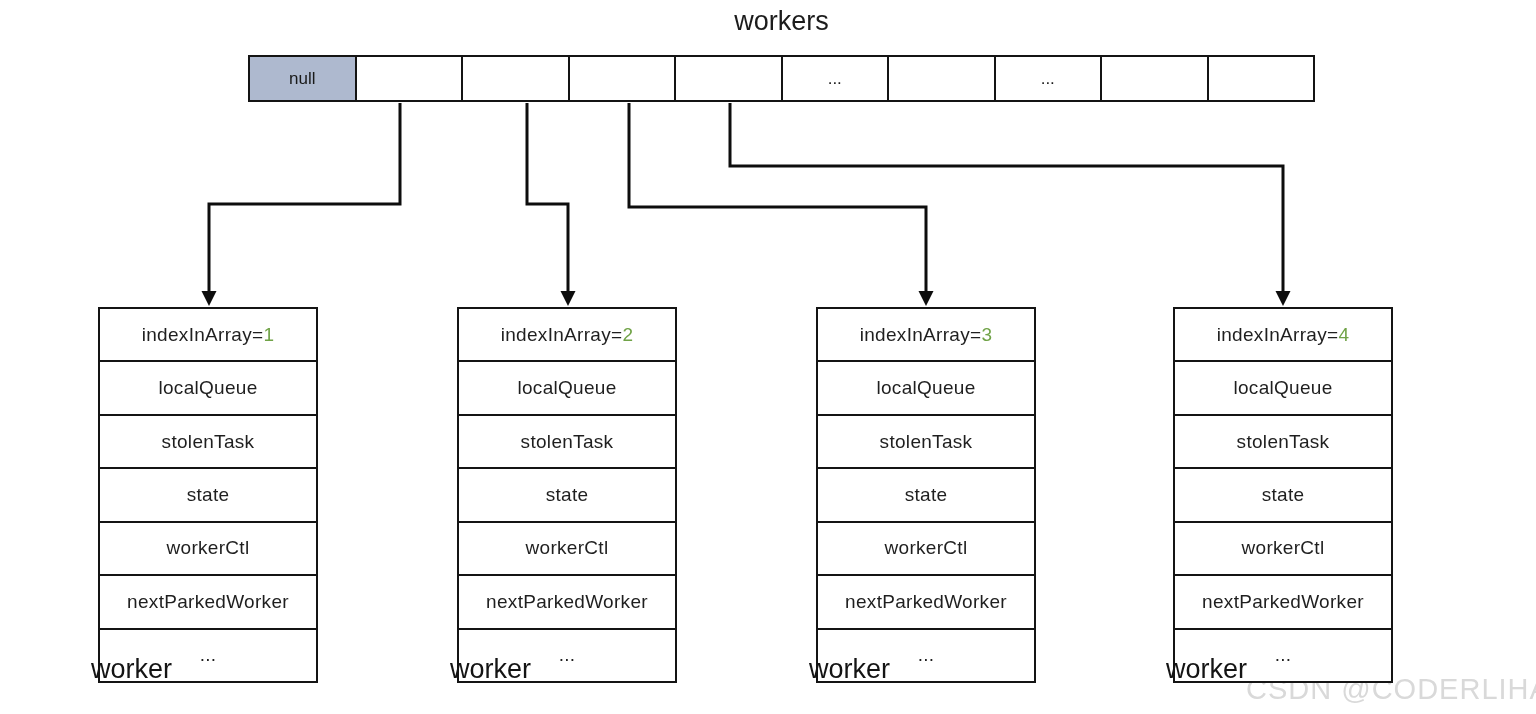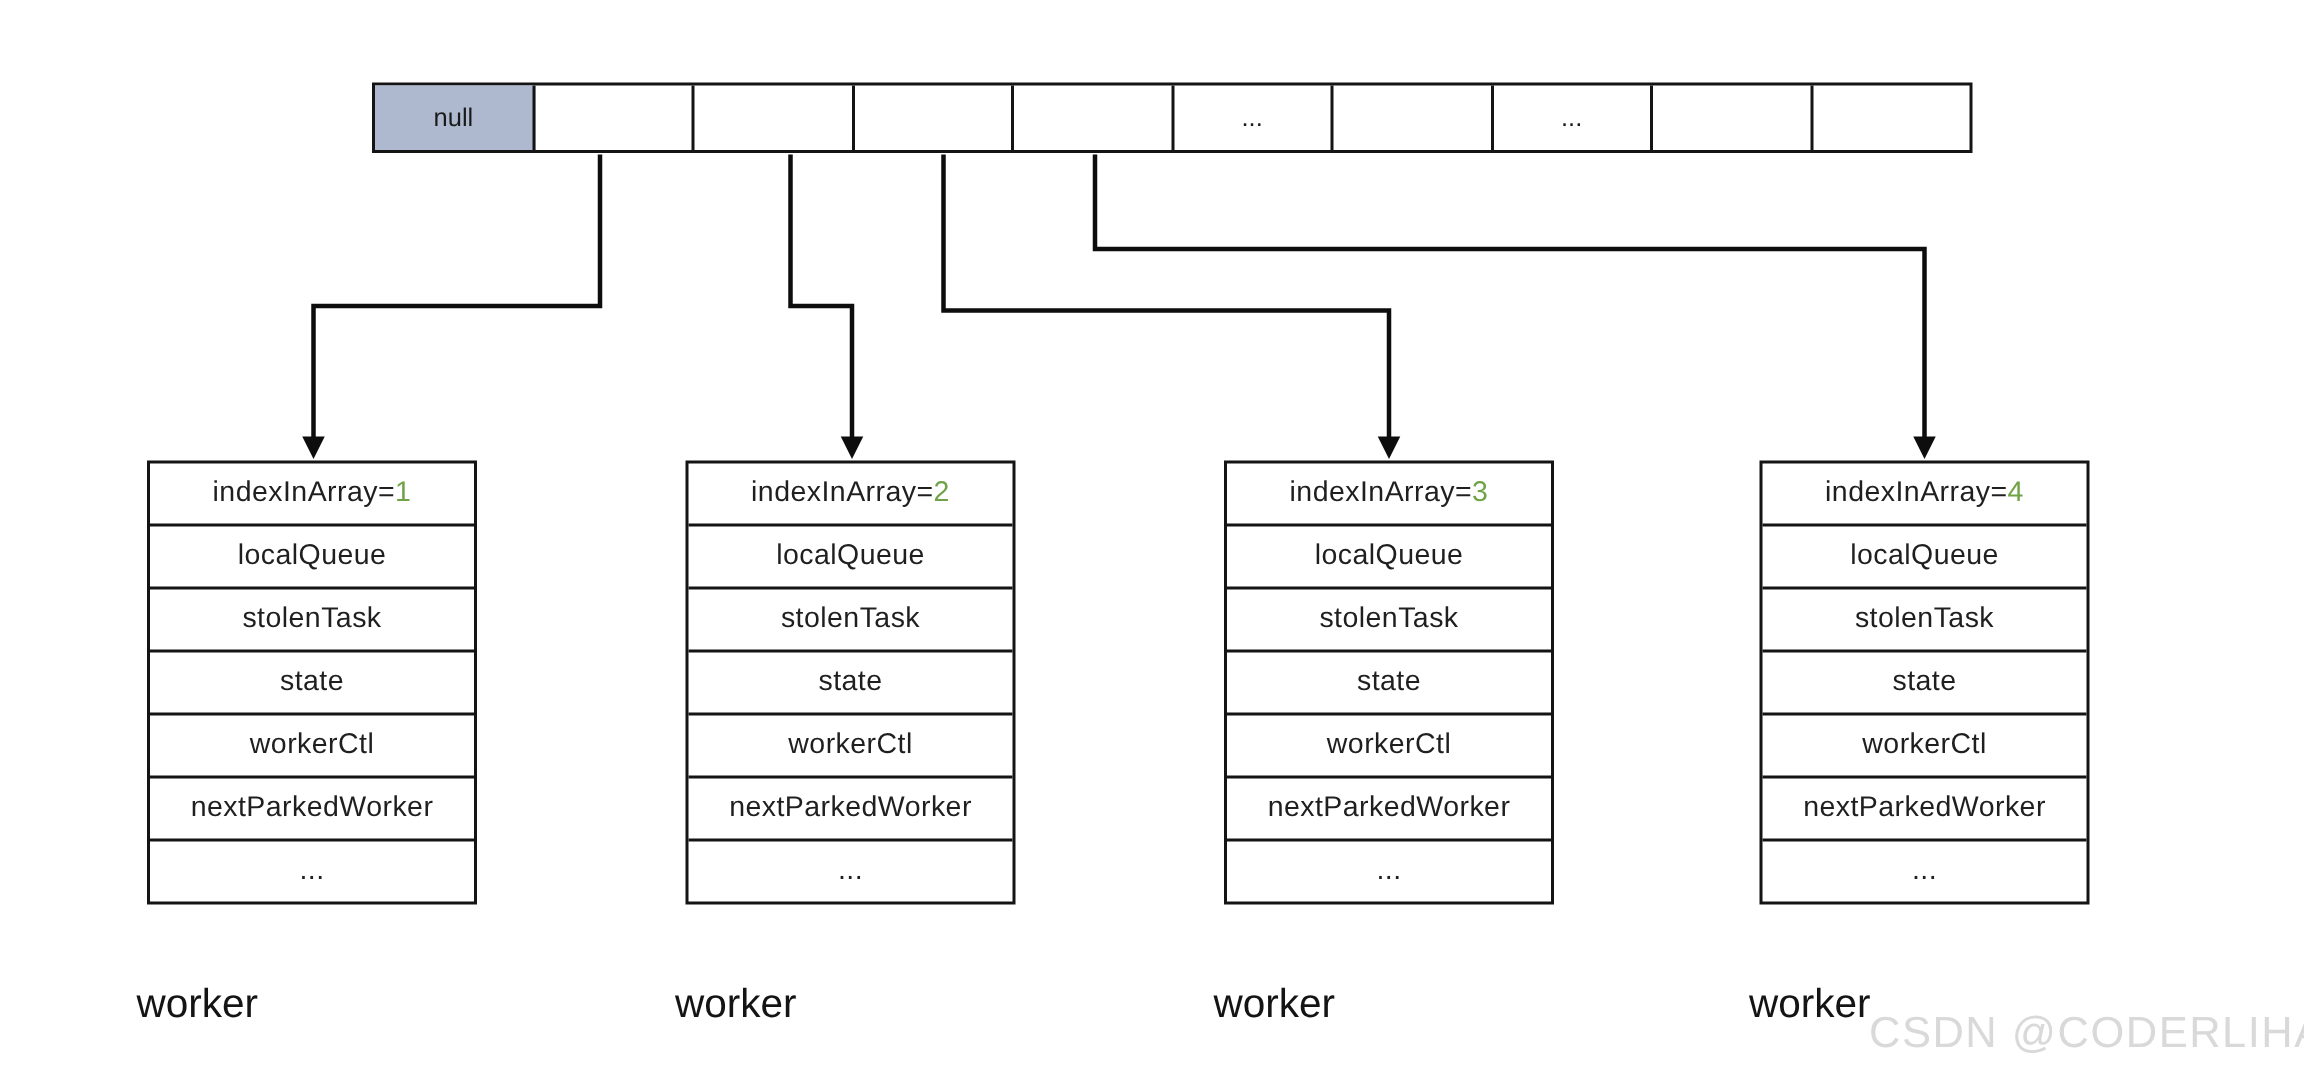--- a/index.html
+++ b/index.html
@@ -17,21 +17,21 @@
   }
   .cell {
     flex:1 1 0; border-right:2px solid #141414;
     display:flex; align-items:center; justify-content:center;
     font-size:17px; color:#1a1a1a;
   }
   .cell:last-child { border-right:none; }
   .cell-null { background:#aeb9cf; }
   .arrows { position:absolute; left:0; top:0; pointer-events:none; }
   .worker {
-    position:absolute; top:307px; width:220px; height:296px;
+    position:absolute; top:307px; width:220px; height:376px;
     border:2px solid #141414; box-sizing:border-box; background:#fff;
     display:flex; flex-direction:column; z-index:2;
   }
   .w1 { left:98px; } .w2 { left:457px; } .w3 { left:816px; } .w4 { left:1173px; }
   .row {
     flex:1 1 0; border-bottom:2px solid #141414;
     display:flex; align-items:center; justify-content:center;
     font-size:19px; letter-spacing:0.3px; white-space:nowrap;
   }
   .row:last-child { border-bottom:none; }
@@ -45,20 +45,21 @@
     position:absolute; left:1246px; top:673px; z-index:1;
     font-size:29px; color:#d9d9d9; letter-spacing:1px; white-space:nowrap;
     text-shadow:1px 1px 0 #ffffff;
   }
 </style>
 </head>
 <body>
 
 <div class="canvas">
 
+  <div class="title">workers</div>
 
   <div class="array">
     <div class="cell cell-null">null</div>
     <div class="cell"></div>
     <div class="cell"></div>
     <div class="cell"></div>
     <div class="cell"></div>
     <div class="cell">...</div>
     <div class="cell"></div>
     <div class="cell">...</div>

